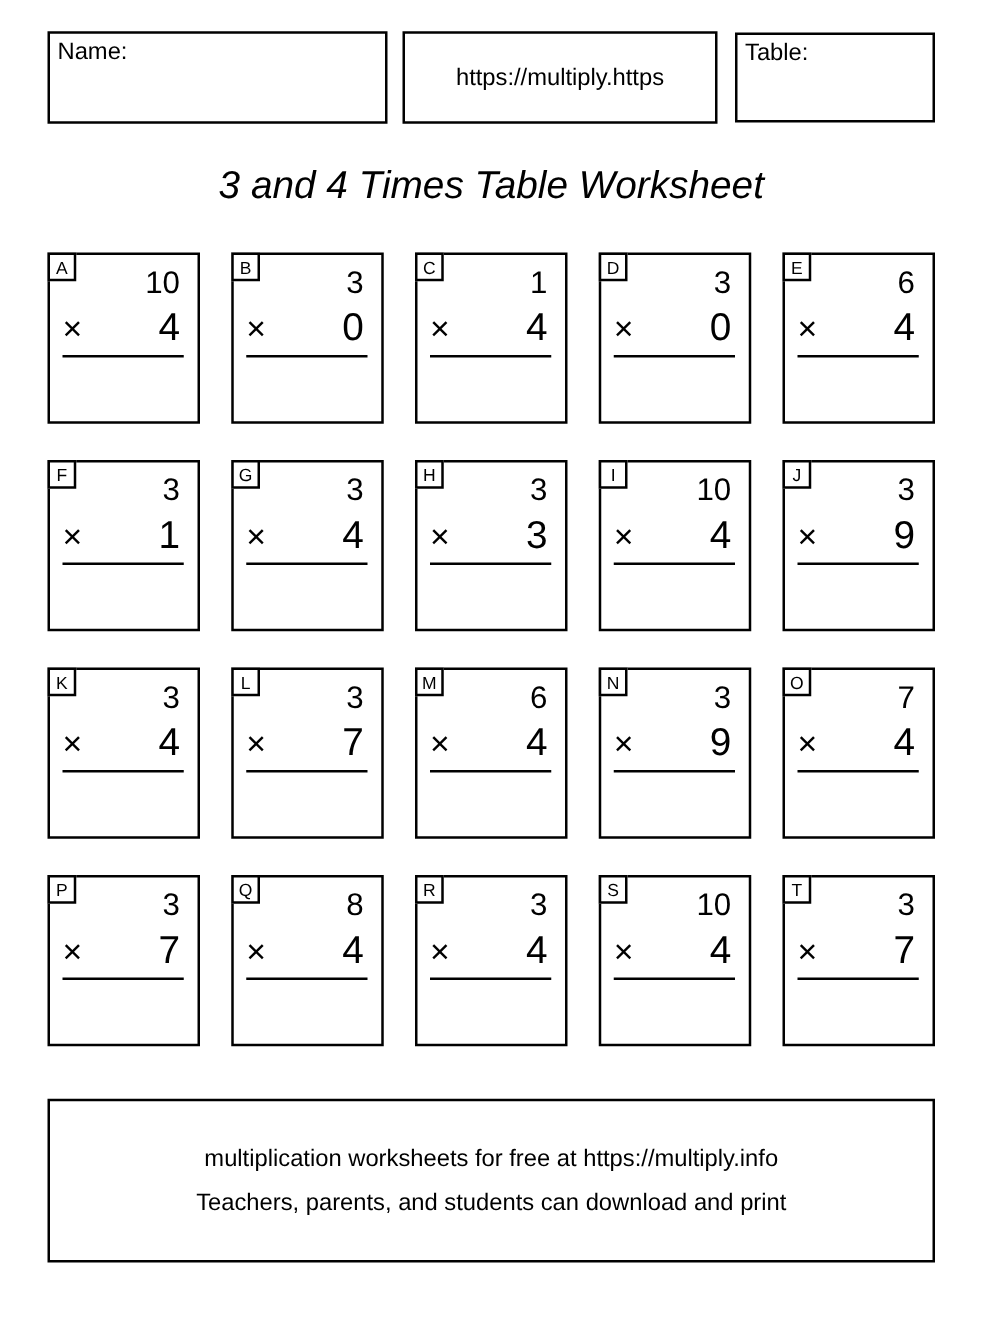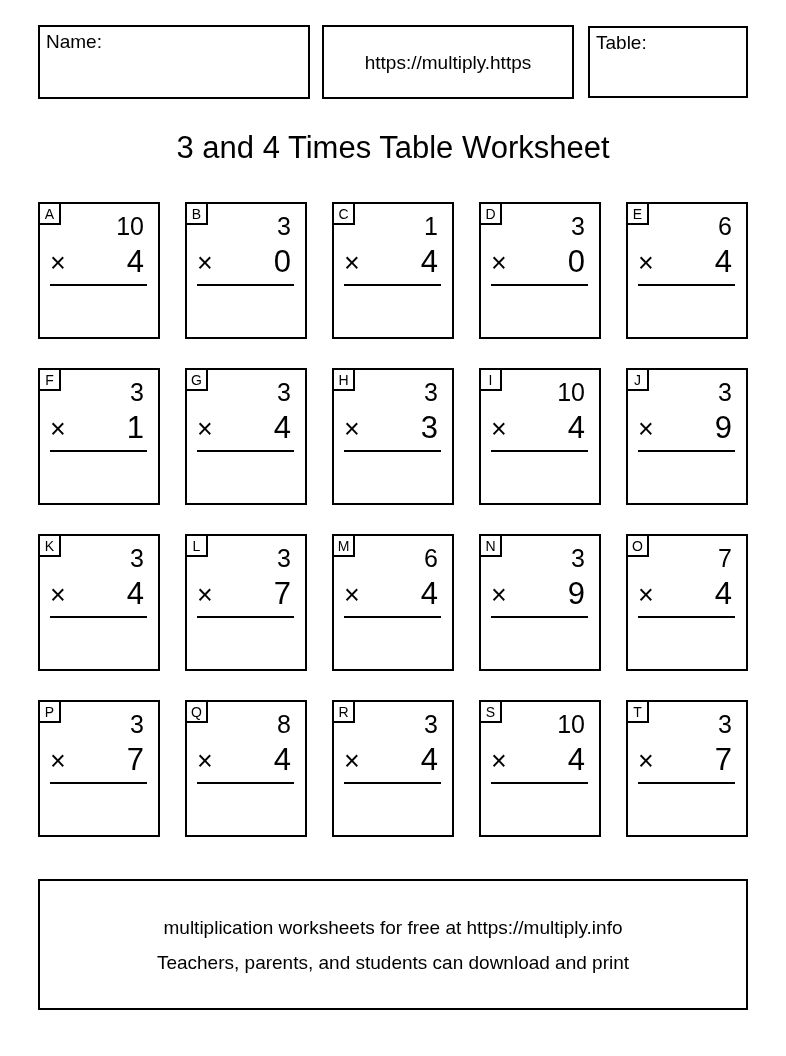--- a/index.html
+++ b/index.html
@@ -23,21 +23,21 @@
     left: 322px; top: 25px; width: 252px; height: 74px;
     display: flex; flex-direction: column;
     justify-content: center; align-items: center;
     font-size: 19px; line-height: 33px;
   }
 
   
   .title {
     left: 0; top: 128px; width: 786px;
     text-align: center;
-    font-size: 31px; line-height: 40px;
+    font-size: 31px; line-height: 40px; font-style: italic;
   }
 
   
   .grid {
     left: 38px; top: 202px; width: 710px;
     display: grid;
     grid-template-columns: repeat(5, 122px);
     grid-auto-rows: 137px;
     column-gap: 25px;
     row-gap: 29px;

